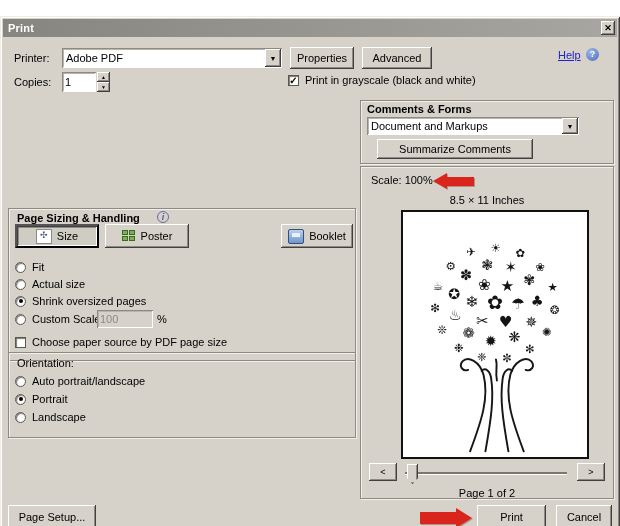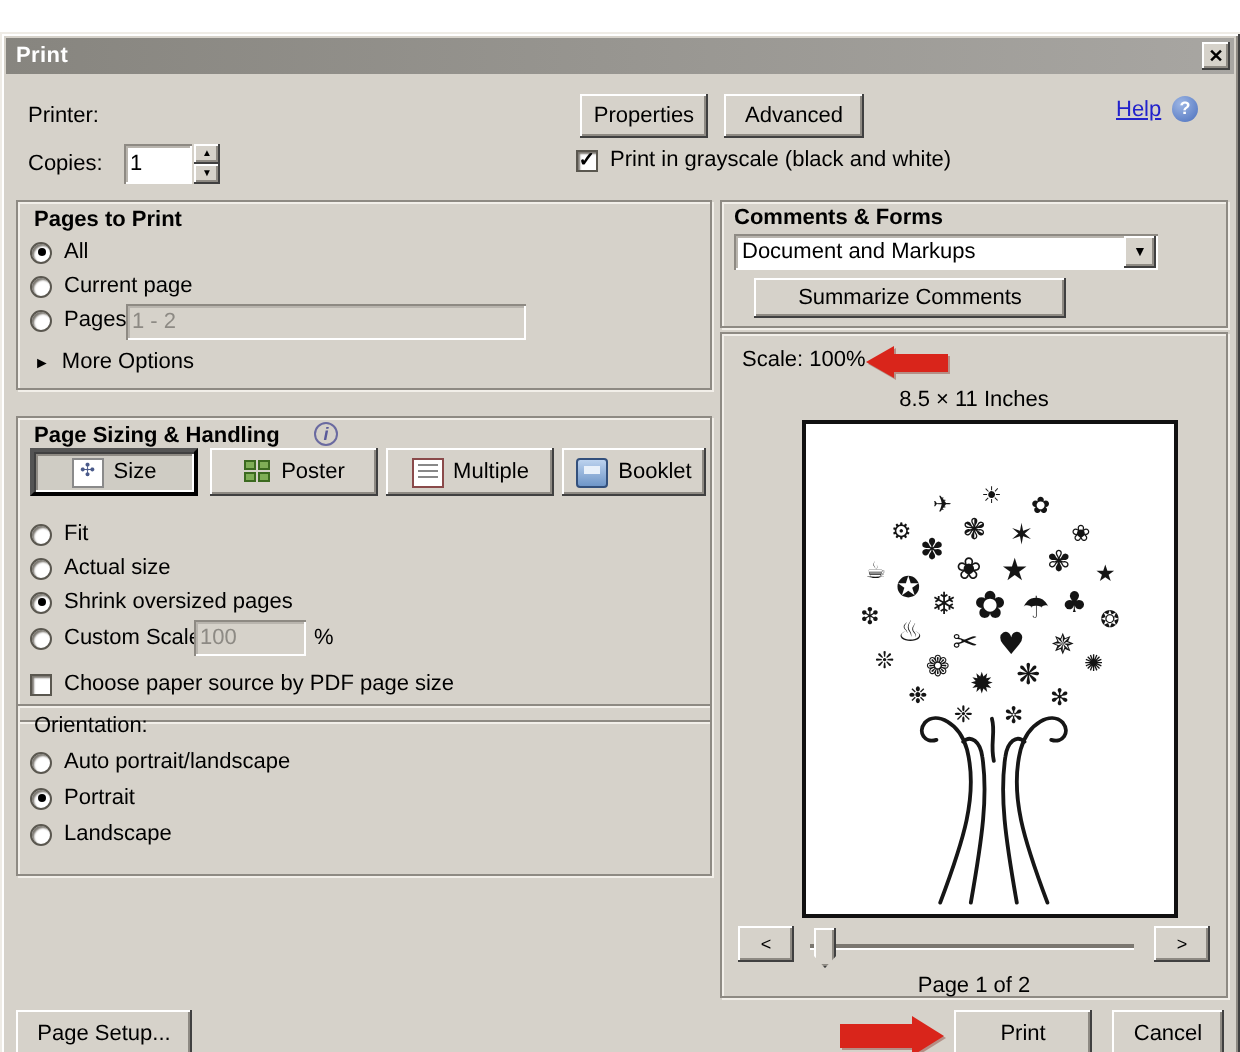--- a/index.html
+++ b/index.html
@@ -69,76 +69,56 @@
 <div class="dialog">
 
   <div class="titlebar">
     <span class="title">Print</span>
     <button class="closebtn raised">
         <span>✕</span>
       </button>
   </div>
 
   <span class="lbl" style="left:14px;top:36px">Printer:</span>
+  <div class="select sunken" style="left:62px;top:32px;width:220px;height:20px">
+    <span class="selval">Adobe PDF</span>
+    <span class="dropbtn raised">▼</span>
+  </div>
   <button class="btn raised" style="left:290px;top:31px;width:64px;height:22px">Properties</button>
   <button class="btn raised" style="left:362px;top:31px;width:70px;height:22px">Advanced</button>
   <span class="lbl helplink" style="left:558px;top:33px">Help</span>
   <span class="lbl helpicon" style="left:586px;top:32px">?</span>
 
   <span class="lbl" style="left:14px;top:60px">Copies:</span>
   <input class="field sunken" style="left: 62px; top: 56px; width: 34px; height: 20px;" value="1">
   <div class="spin" style="left:97px;top:56px">
     <button class="sbtn raised">▲</button>
     <button class="sbtn raised">▼</button>
   </div>
   <div class="row" style="left:288px;top:58px">
     <span class="check">✓</span>
     <span>Print in grayscale (black and white)</span>
   </div>
 
-  <div class="gb" style="left:8px;top:84px;width:346px;height:93px">
-    <span class="lbl bold" style="left:8px;top:3px">Pages to Print</span>
-    <div class="row" style="left:6px;top:19px">
-      <span class="radio sel"></span>
-      <span>All</span>
-    </div>
-    <div class="row" style="left:6px;top:36px">
-      <span class="radio"></span>
-      <span>Current page</span>
-    </div>
-    <div class="row" style="left:6px;top:53px">
-      <span class="radio"></span>
-      <span>Pages</span>
-    </div>
-    <input class="field sunken dis" style="left: 54px; top: 51px; width: 200px; height: 18px; position: absolute;" disabled="" value="1 - 2">
-    <div class="row" style="left:8px;top:74px">
-      <span class="moretri">►</span>
-      <span>More Options</span>
-    </div>
-  </div>
 
   <div class="gb" style="left:8px;top:192px;width:346px;height:151px">
     <span class="lbl bold" style="left:8px;top:3px">Page Sizing &amp; Handling</span>
     <span class="lbl infoicon" style="left:140px;top:2px">i</span>
     <button class="btn pressed" style="left:6px;top:15px;width:84px;height:24px">
       <span class="sizebtn-ico ico-size">✣</span>
       <span>Size</span>
     </button>
     <button class="btn raised" style="left:96px;top:15px;width:84px;height:24px">
       <span class="sizebtn-ico ico-poster">
           <i></i>
           <i></i>
           <i></i>
           <i></i>
         </span>
       <span>Poster</span>
-    </button>
-    <button class="btn raised" style="left:184px;top:15px;width:84px;height:24px">
-      <span class="sizebtn-ico ico-multiple"></span>
-      <span>Multiple</span>
     </button>
     <button class="btn raised" style="left:272px;top:15px;width:72px;height:24px">
       <span class="sizebtn-ico ico-booklet"></span>
       <span>Booklet</span>
     </button>
     <div class="row" style="left:6px;top:52px">
       <span class="radio"></span>
       <span>Fit</span>
     </div>
     <div class="row" style="left:6px;top:69px">

